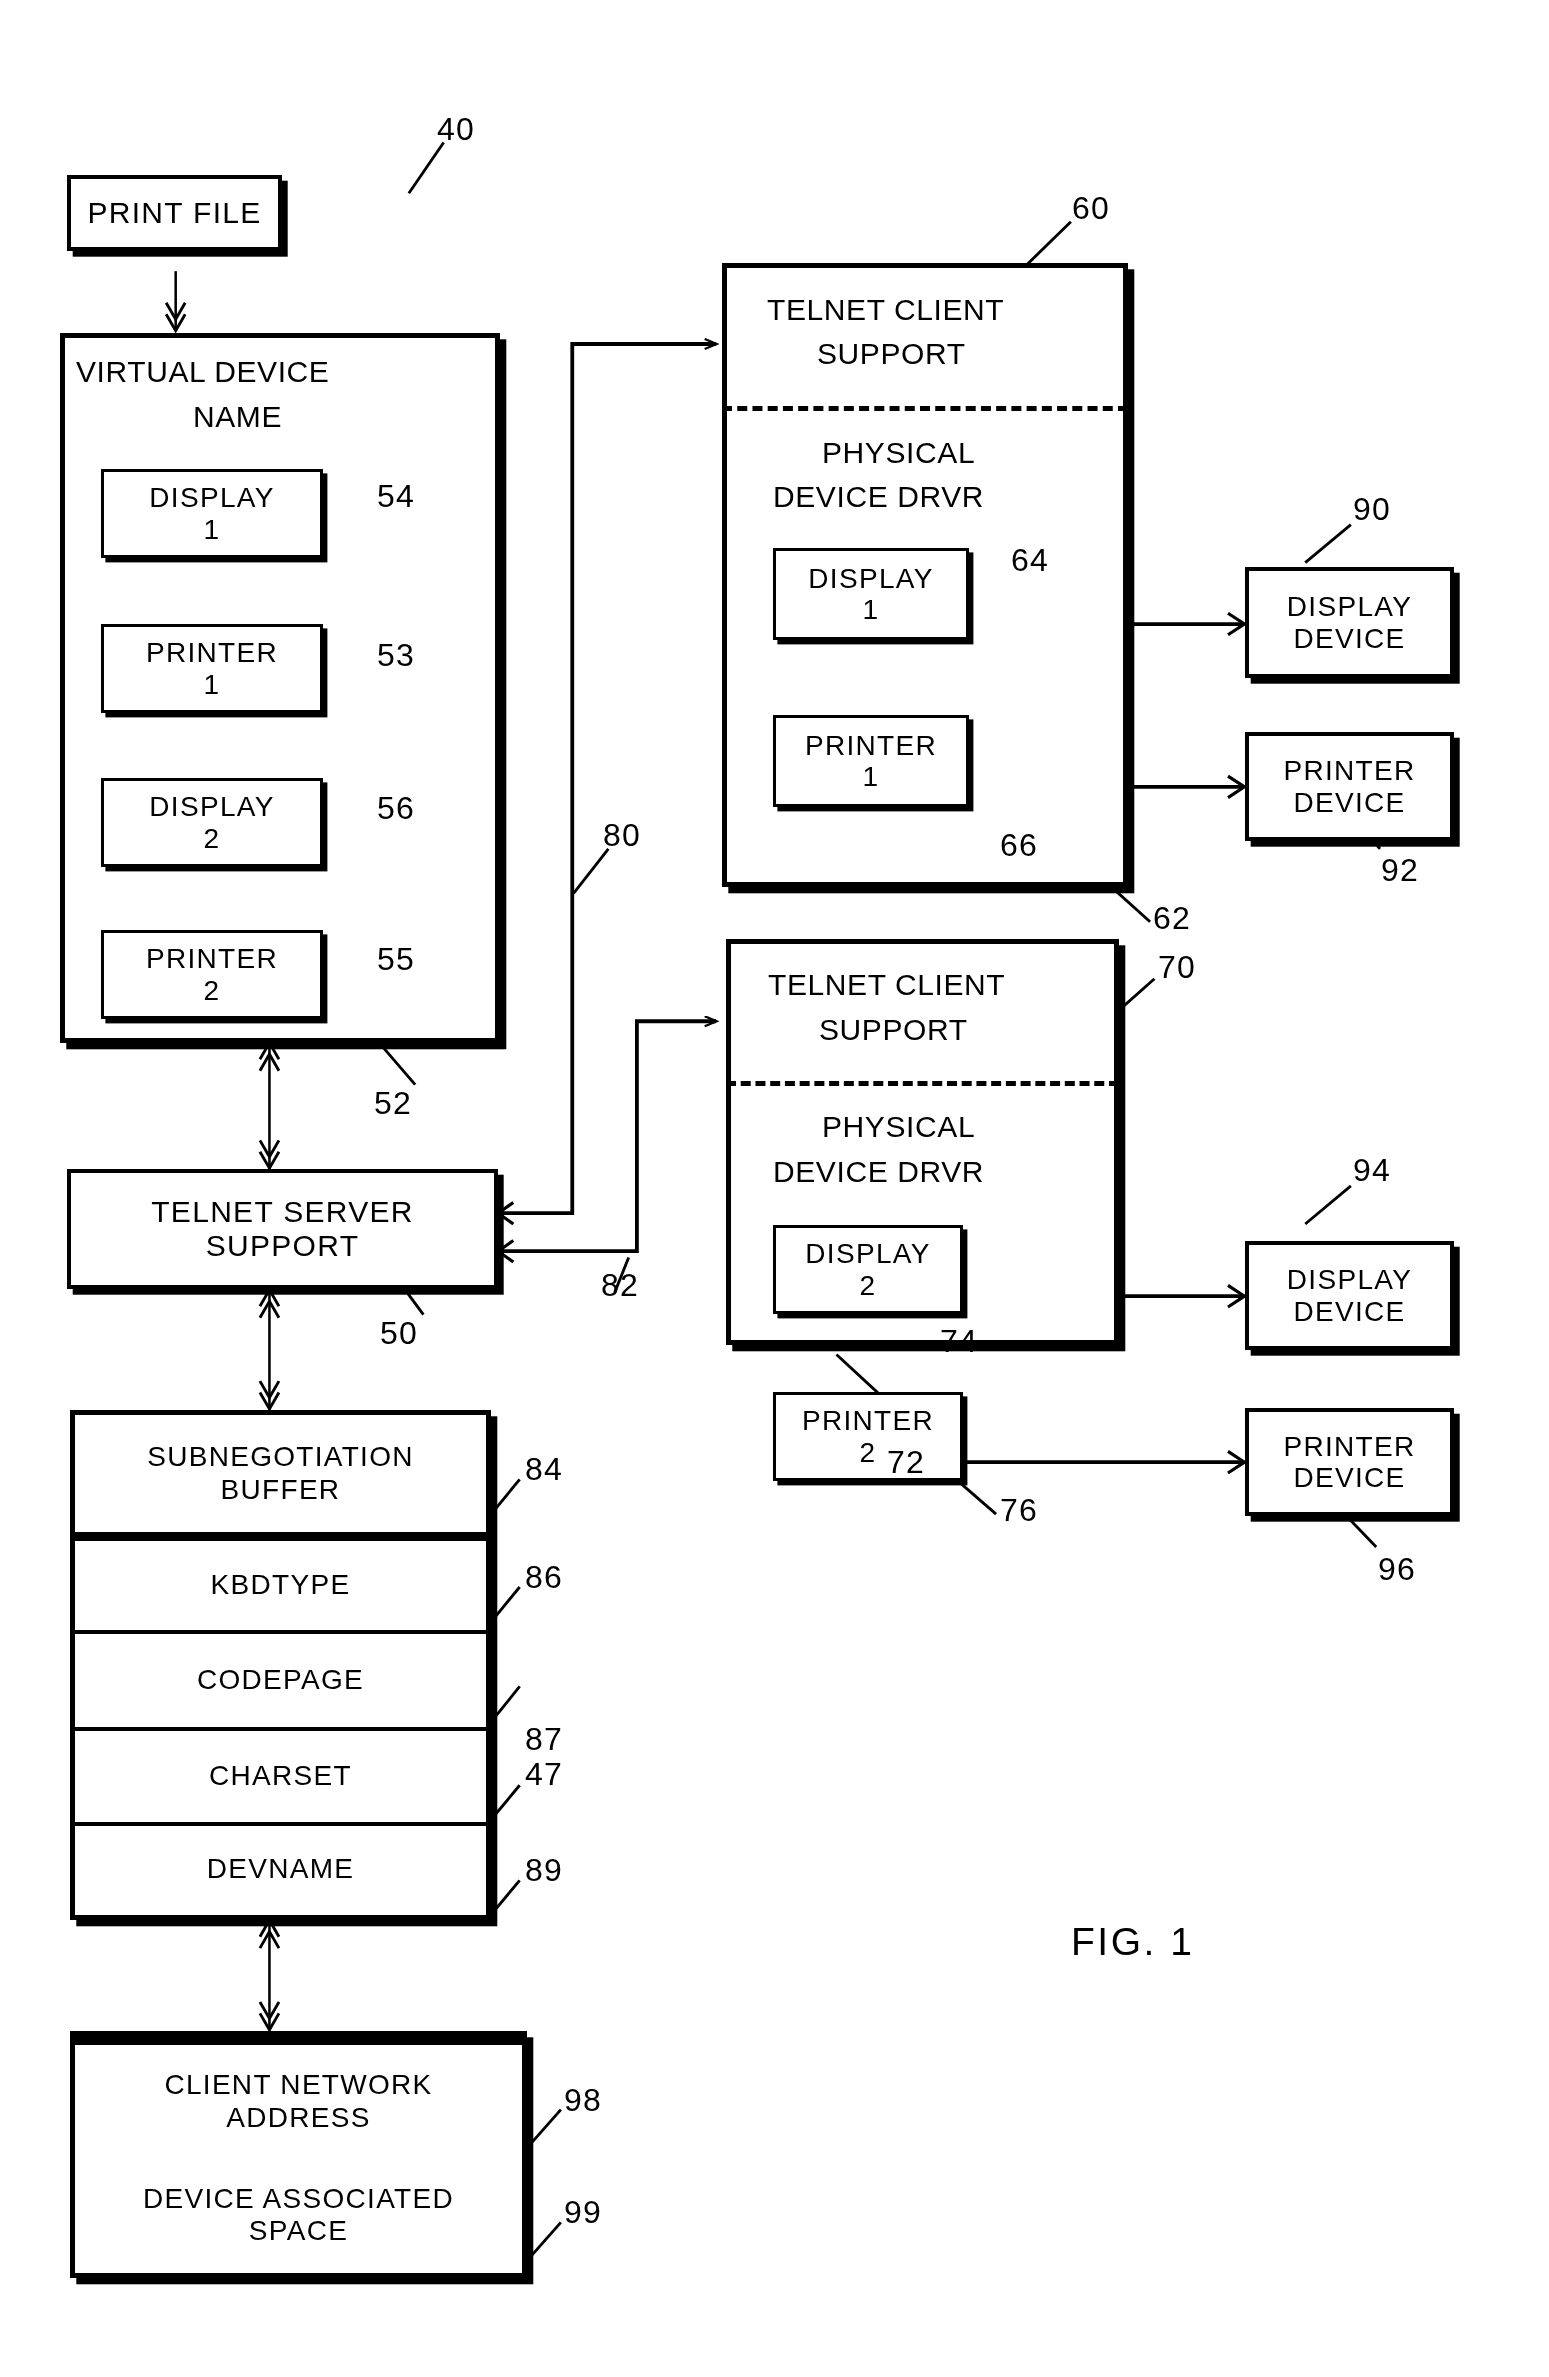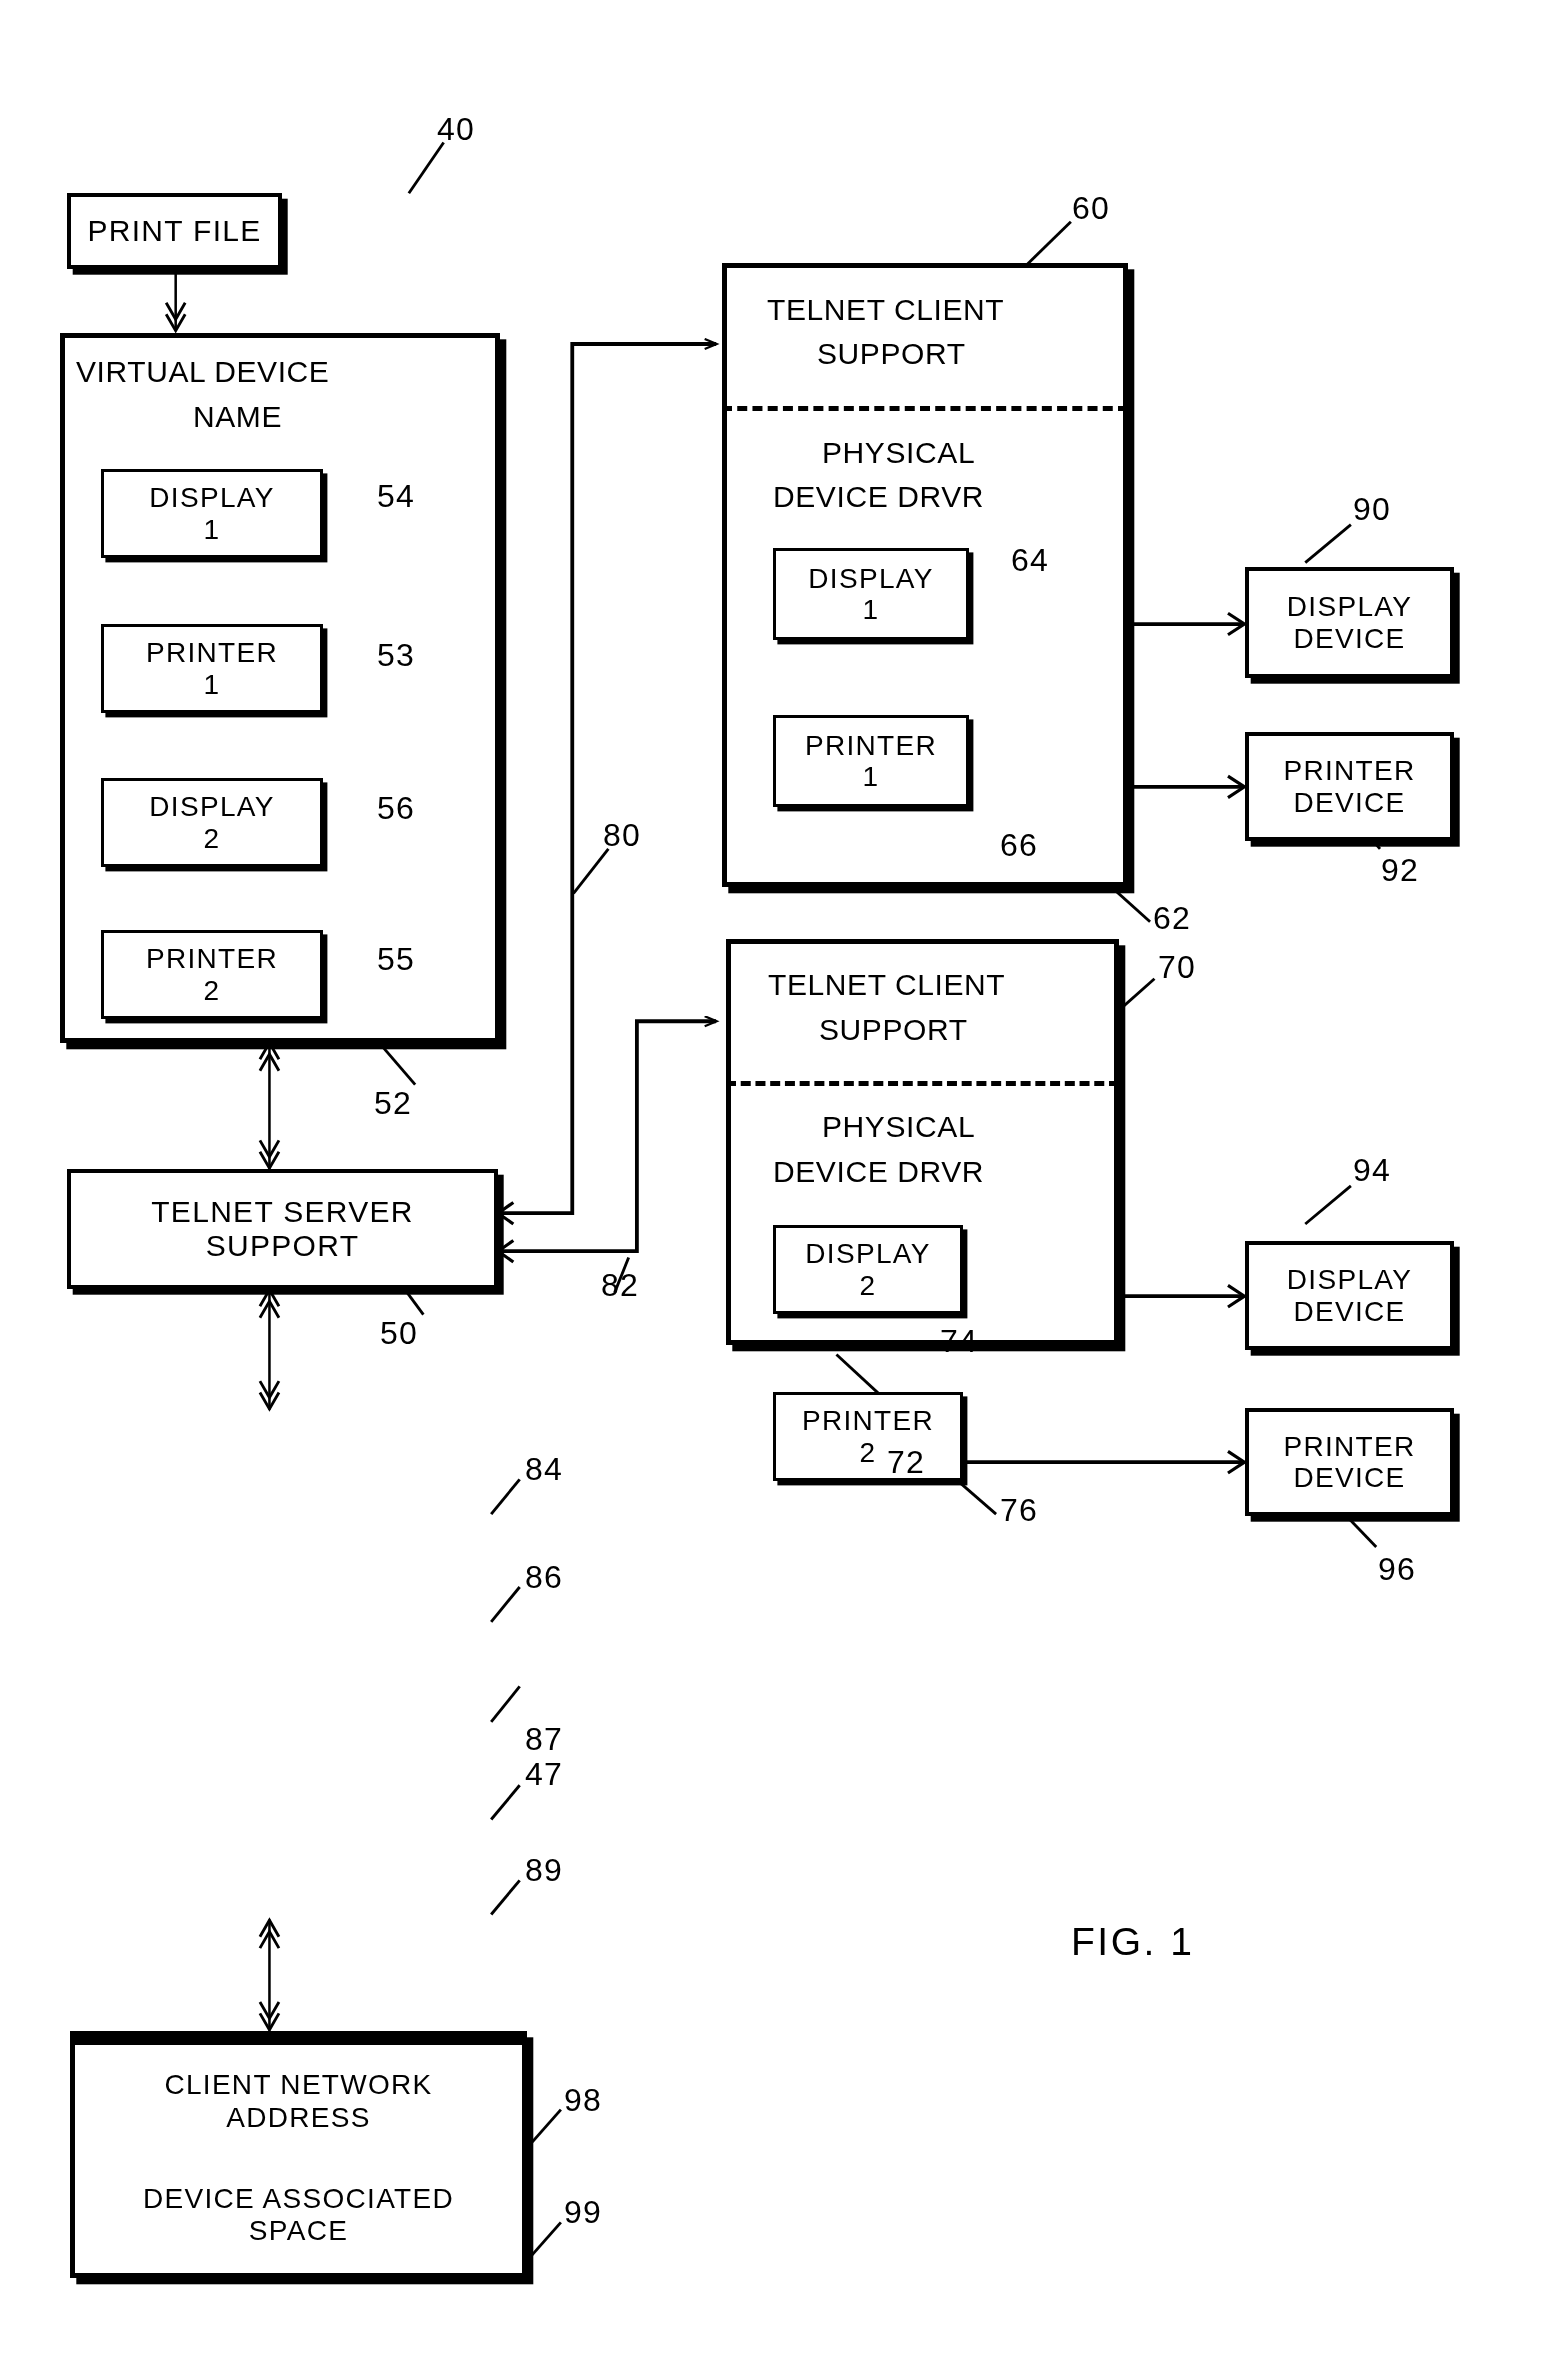--- a/index.html
+++ b/index.html
@@ -189,21 +189,21 @@
       <path d="M1320,2138 L1400,2212"></path>
       <path d="M2060,888 L2132,828"></path>
       <path d="M2115,1268 L2178,1340"></path>
       <path d="M2060,1932 L2132,1872"></path>
       <path d="M2105,2372 L2172,2442"></path>
       <path d="M905,1410 L960,1340"></path>
       <path d="M1000,2040 L1022,1985" transform="translate(-30,0)"></path>
     </g>
   </svg>
 
-  <div class="box f-lg" style="left:67px; top:193px; width:215px; height:76px;">
+  <div class="box f-lg" style="left:67px; top:175px; width:215px; height:76px;">
     <span>PRINT FILE</span>
   </div>
   <div class="label f-ref" style="left:437px; top:111px;">40</div>
 
   <div class="outer" style="left:60px; top:333px; width:440px; height:710px;"></div>
   <div class="label f-lg" style="left:76px; top:355px;">VIRTUAL DEVICE</div>
   <div class="label f-lg" style="left:193px; top:400px;">NAME</div>
 
   <div class="box thin f-md" style="left:101px; top:469px; width:222px; height:89px;">
     <span>DISPLAY</span>
@@ -230,20 +230,38 @@
   <div class="label f-ref" style="left:377px; top:941px;">55</div>
 
   <div class="label f-ref" style="left:374px; top:1085px;">52</div>
 
   <div class="box f-lg" style="left:67px; top:1169px; width:431px; height:120px;">
     <span>TELNET SERVER</span>
     <span>SUPPORT</span>
   </div>
   <div class="label f-ref" style="left:380px; top:1315px;">50</div>
 
+  <div class="stack" style="left:70px; top:1410px; width:421px; height:510px;">
+    <div class="cell f-md" style="height:117px; flex-direction:column;">
+      <span>SUBNEGOTIATION</span>
+      <span>BUFFER</span>
+    </div>
+    <div class="cell divided-thick f-md" style="height:98px;">
+      <span>KBDTYPE</span>
+    </div>
+    <div class="cell divided f-md" style="height:97px;">
+      <span>CODEPAGE</span>
+    </div>
+    <div class="cell divided f-md" style="height:95px;">
+      <span>CHARSET</span>
+    </div>
+    <div class="cell divided f-md" style="height:91px;">
+      <span>DEVNAME</span>
+    </div>
+  </div>
   <div class="label f-ref" style="left:525px; top:1451px;">84</div>
   <div class="label f-ref" style="left:525px; top:1559px;">86</div>
   <div class="label f-ref" style="left:525px; top:1721px;">87</div>
   <div class="label f-ref" style="left:525px; top:1756px;">47</div>
   <div class="label f-ref" style="left:525px; top:1852px;">89</div>
 
   <div class="stack" style="left:70px; top:2031px; width:457px; height:247px;">
     <div class="cell divided-thick f-md" style="height:122px; flex-direction:column;">
       <span>CLIENT NETWORK</span>
       <span>ADDRESS</span>

